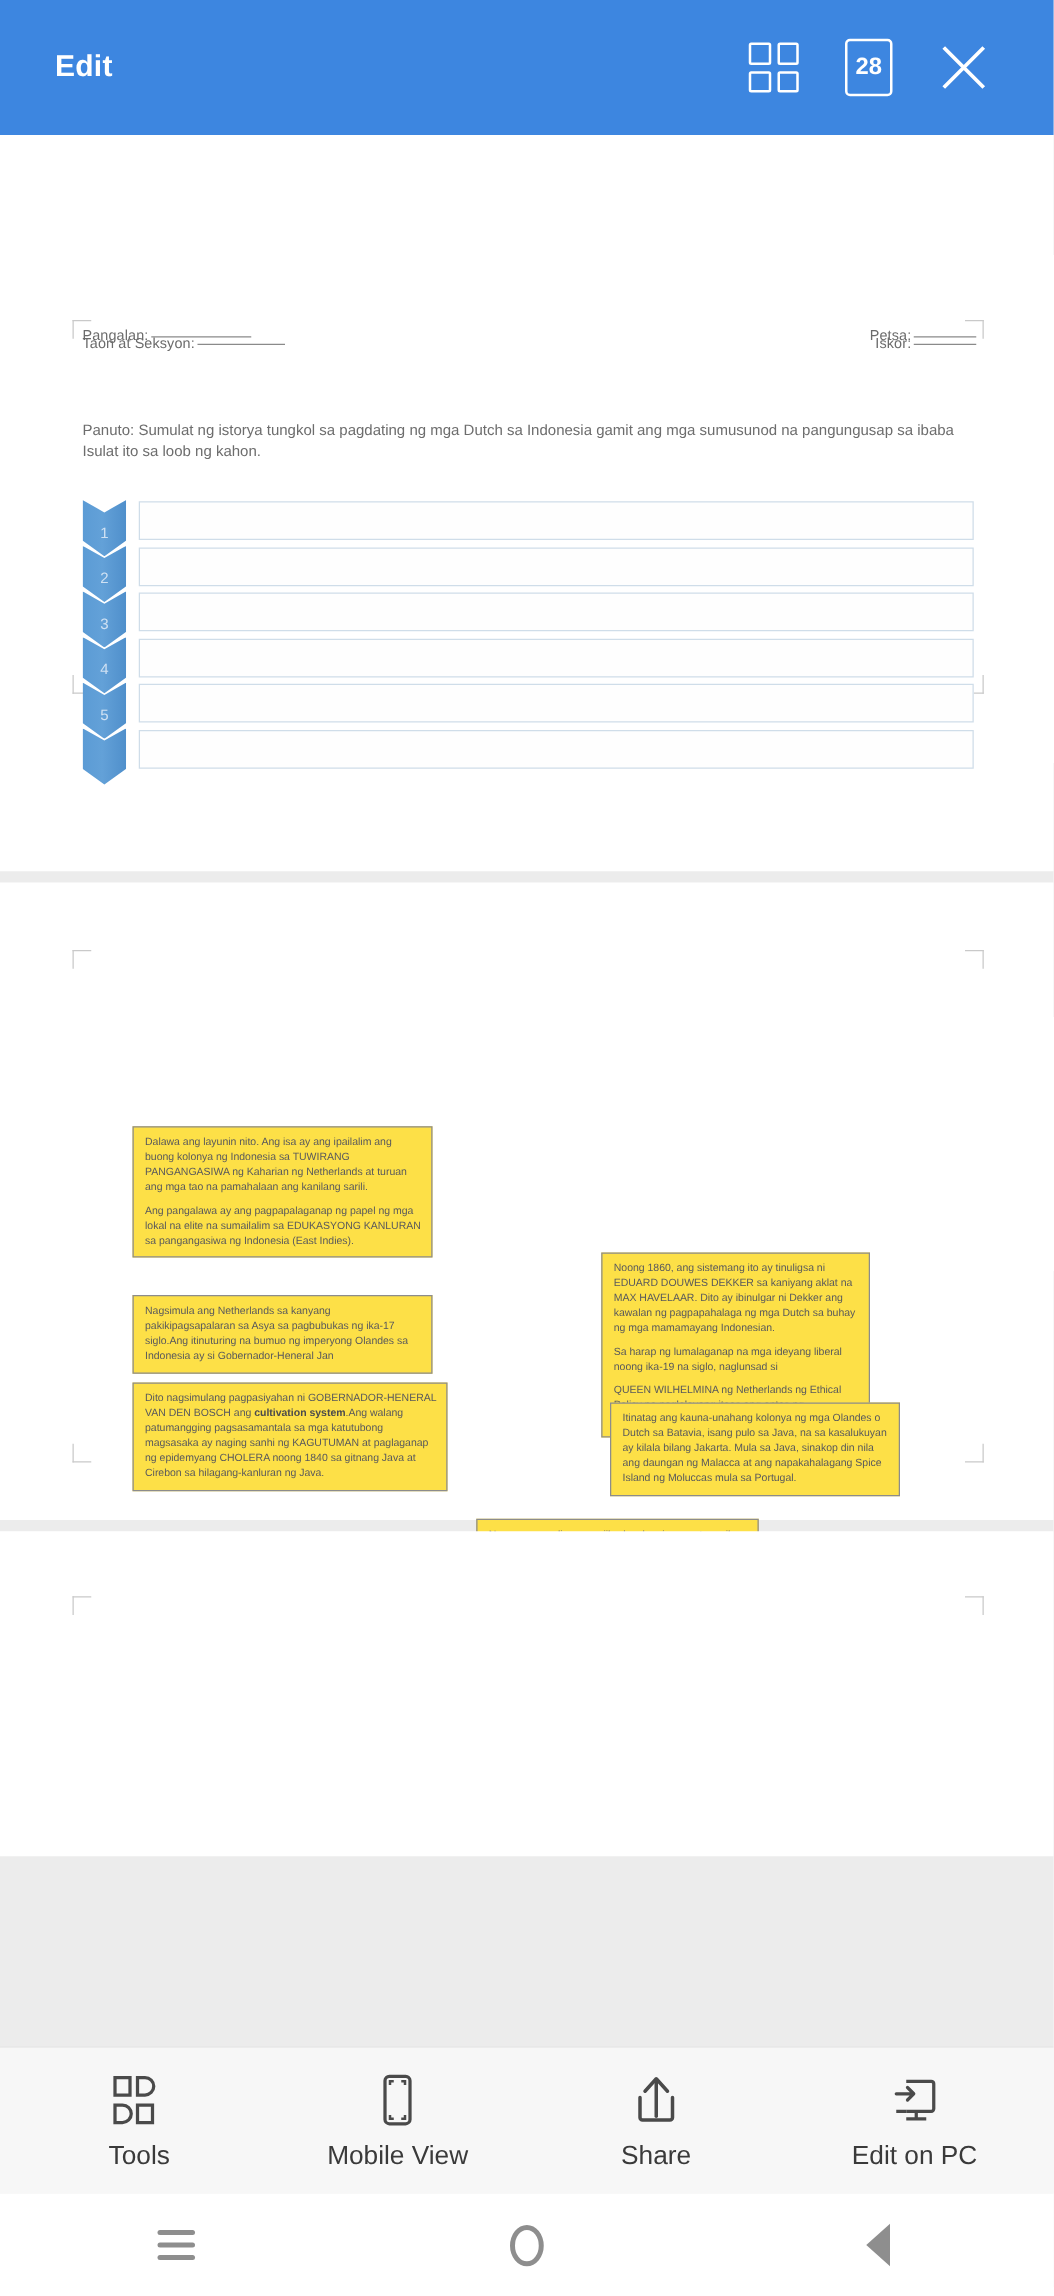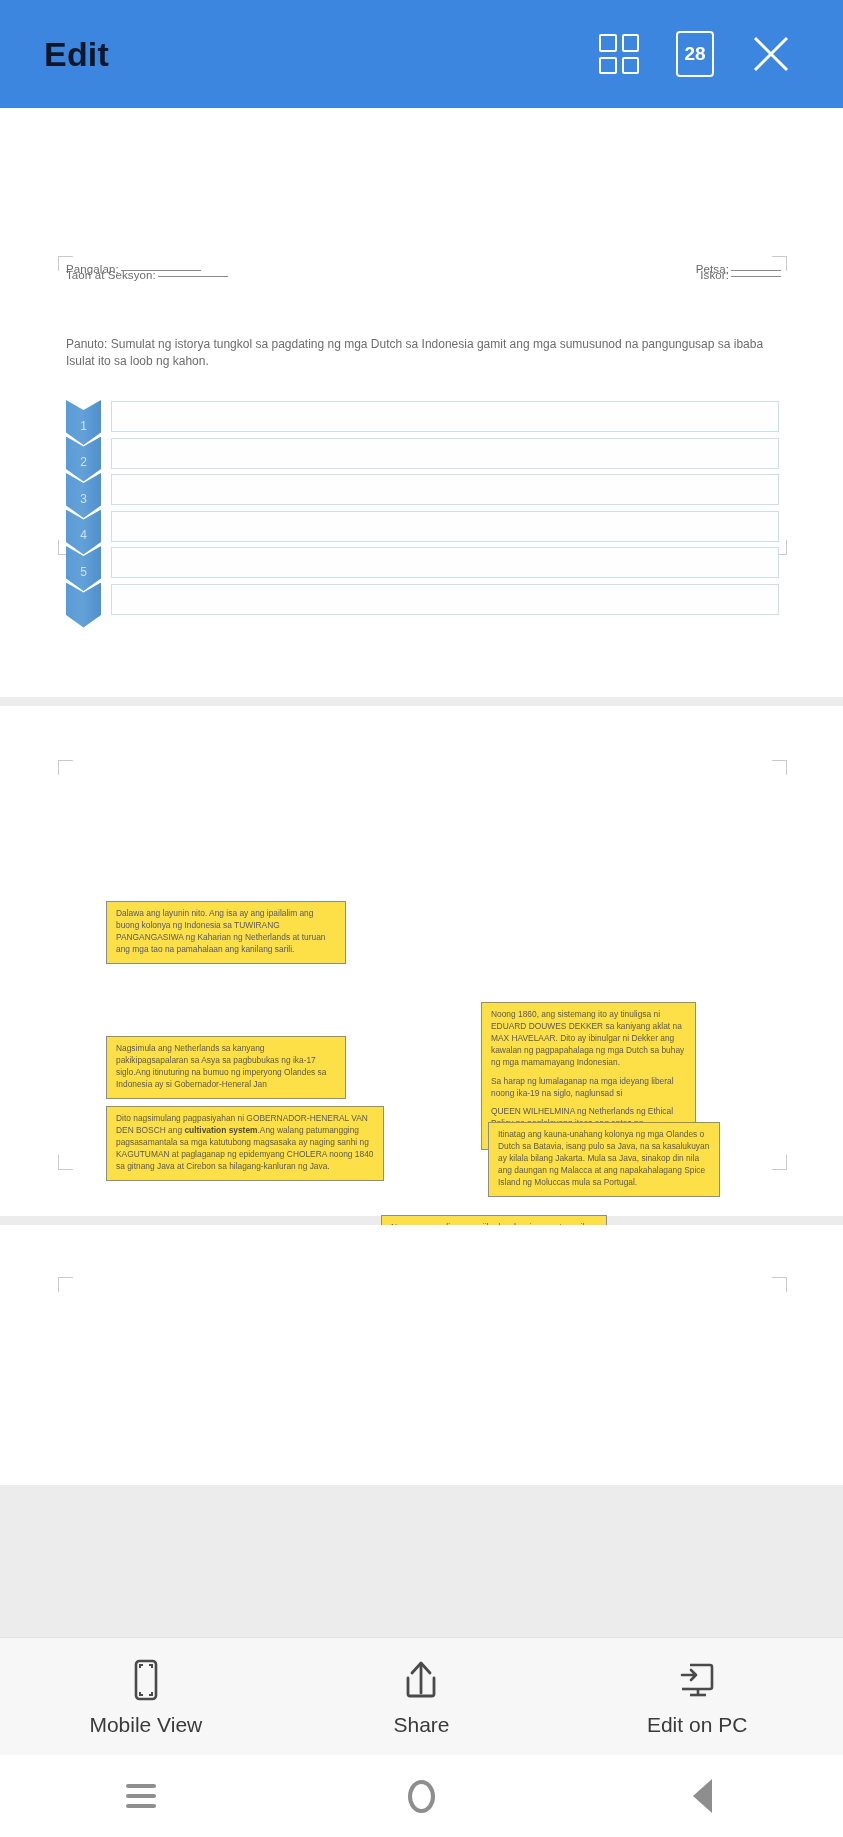--- a/index.html
+++ b/index.html
@@ -22,22 +22,22 @@
   
   .appbar {
     height: 108px;
     background: #3d86e0;
     display: flex;
     align-items: center;
     padding: 0 34px 0 44px;
     flex: 0 0 auto;
   }
   .appbar-title {
-    color: #0f172a;
-    font-size: 34px;
+    color: #ffffff;
+    font-size: 24px;
     font-weight: bold;
     letter-spacing: .2px;
     flex: 0 0 auto;
   }
   .appbar-spacer { flex: 1 1 auto; }
   .appbar-btn {
     width: 76px; height: 76px;
     display: flex; align-items: center; justify-content: center;
     flex: 0 0 auto;
   }
@@ -302,27 +302,28 @@
     </div>
 
     <div class="page page-2">
       <div class="corner tl" style="left:58px; top:54px;"></div>
       <div class="corner tr" style="right:56px; top:54px;"></div>
       <div class="corner bl" style="left:58px; top:449px;"></div>
       <div class="corner br" style="right:56px; top:449px;"></div>
 
       <div class="tbox" style="left:106px; top:195px; width:240px;">
         <p>Dalawa ang layunin nito. Ang isa ay ang ipailalim ang buong kolonya ng Indonesia sa TUWIRANG PANGANGASIWA ng Kaharian ng Netherlands at turuan ang mga tao na pamahalaan ang kanilang sarili.</p>
+        <p>Ang pangalawa ay ang pagpapalaganap ng papel ng mga lokal na elite na sumailalim sa EDUKASYONG KANLURAN sa pangangasiwa ng Indonesia (East Indies).</p>
       </div>
 
       <div class="tbox" style="left:106px; top:330px; width:240px;">
         <p>Nagsimula ang Netherlands sa kanyang pakikipagsapalaran sa Asya sa pagbubukas ng ika-17 siglo.Ang itinuturing na bumuo ng imperyong Olandes sa Indonesia ay si Gobernador-Heneral Jan</p>
       </div>
 
-      <div class="tbox" style="left:106px; top:400px; width:278px;">
+      <div class="tbox" style="left:106px; top:400px; width:252px;">
         <p>Dito nagsimulang pagpasiyahan ni GOBERNADOR-HENERAL VAN DEN BOSCH ang <b>cultivation system</b>.Ang walang patumangging pagsasamantala sa mga katutubong magsasaka ay naging sanhi ng KAGUTUMAN at paglaganap ng epidemyang CHOLERA noong 1840 sa gitnang Java at Cirebon sa hilagang-kanluran ng Java.</p>
       </div>
 
       <div class="tbox" style="left:481px; top:250px; width:215px;margin-top:46px;">
         <p>Noong 1860, ang sistemang ito ay tinuligsa ni EDUARD DOUWES DEKKER sa kaniyang aklat na MAX HAVELAAR.  Dito ay ibinulgar ni Dekker ang kawalan ng pagpapahalaga ng mga Dutch sa buhay ng mga mamamayang Indonesian.</p>
         <p>Sa harap ng lumalaganap na mga ideyang liberal noong ika-19 na siglo, naglunsad si</p>
         <p>QUEEN WILHELMINA ng Netherlands ng Ethical Policy na naglalayong itaas ang antas ng pamumuhay ng mga Indonesian.</p>
       </div>
 
       <div class="tbox" style="left:488px; top:400px; width:232px;margin-top:16px;">
@@ -335,20 +336,31 @@
     </div>
 
     <div class="page page-3">
       <div class="corner tl" style="left:58px; top:52px;"></div>
       <div class="corner tr" style="right:56px; top:52px;"></div>
     </div>
   </div>
 
   <div class="toolbar">
 
+    <div class="tool">
+      <span class="tool-ico">
+        <svg width="46" height="46" viewBox="0 0 46 46">
+          <path d="M4 5 h12 v14 h-12 z" fill="none" stroke="#4a4a4a" stroke-width="2.6"></path>
+          <path d="M22 5 h6 a7 7 0 0 1 0 14 h-6 z" fill="none" stroke="#4a4a4a" stroke-width="2.6"></path>
+          <path d="M4 27 h6 a7 7 0 0 1 0 14 h-6 z" fill="none" stroke="#4a4a4a" stroke-width="2.6"></path>
+          <path d="M22 27 h12 v14 h-12 z" fill="none" stroke="#4a4a4a" stroke-width="2.6"></path>
+        </svg>
+      </span>
+      <span class="tool-label">Tools</span>
+    </div>
 
     <div class="tool">
       <span class="tool-ico">
         <svg width="46" height="46" viewBox="0 0 46 46">
           <rect x="13" y="4" width="20" height="38" rx="3.5" fill="none" stroke="#4a4a4a" stroke-width="2.6"></rect>
           <path d="M17 11 v-3 h3 M29 11 v-3 h-3 M17 35 v3 h3 M29 35 v3 h-3" fill="none" stroke="#4a4a4a" stroke-width="2"></path>
         </svg>
       </span>
       <span class="tool-label">Mobile View</span>
     </div>

